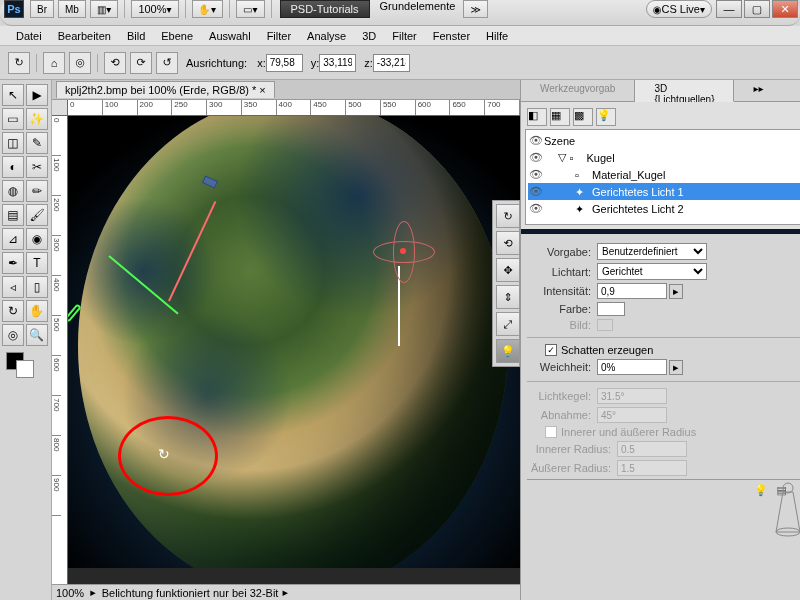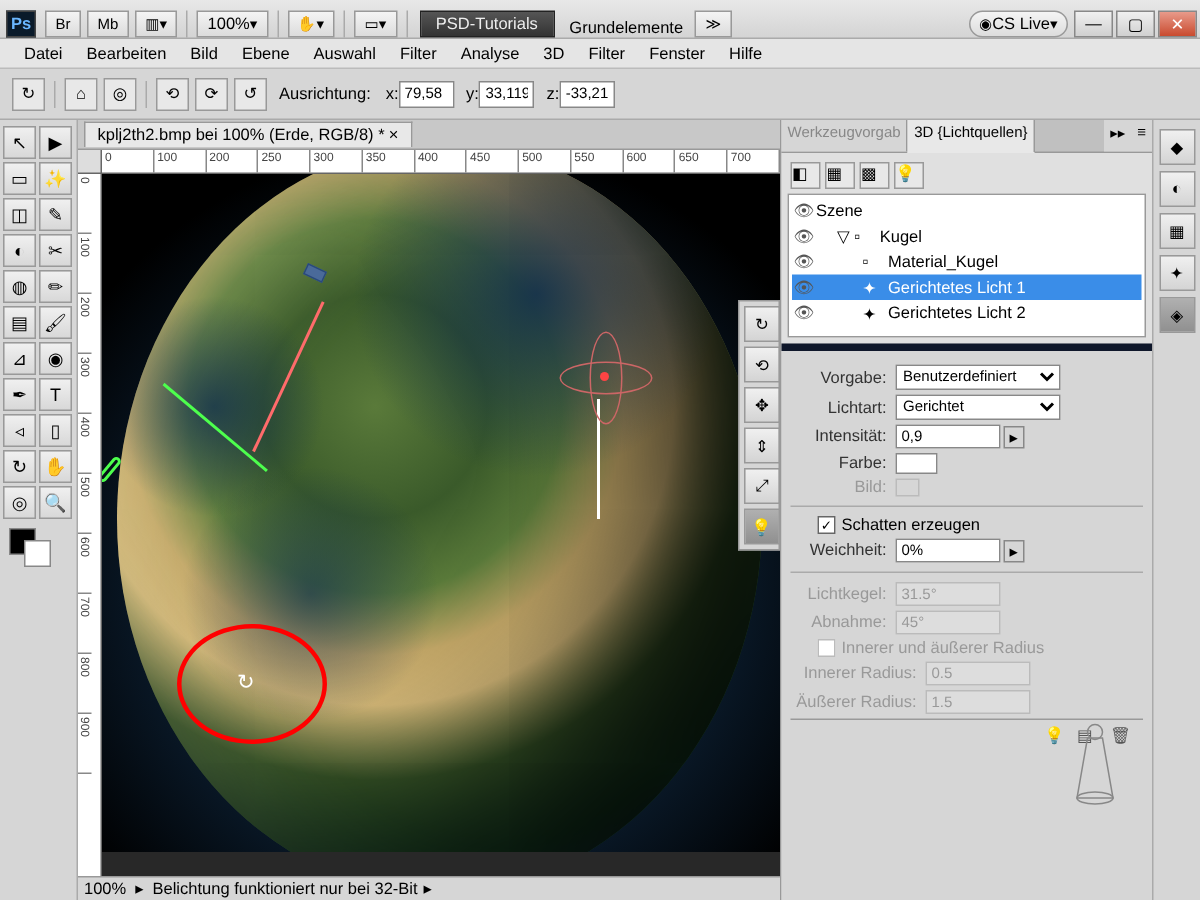--- a/index.html
+++ b/index.html
@@ -1,19 +1,19 @@
 <!DOCTYPE html>
 <html><head>
 <meta charset="utf-8">
 <style>
 * { box-sizing: border-box; margin: 0; padding: 0; font-family: "Segoe UI", Tahoma, sans-serif; font-size: 11px; }
 body { width: 800px; height: 600px; background: #d6d6d6; overflow: hidden; position: relative; }
 
 
-.titlebar { height: 26px; background: linear-gradient(#e8e8e8,#d4d4d4); display: flex; align-items: flex-end; border-bottom: 1px solid #aaa; }
+.titlebar { height: 26px; background: linear-gradient(#e8e8e8,#d4d4d4); display: flex; align-items: flex-start; border-bottom: 1px solid #aaa; border-radius: 12px; }
 .ps-icon { width: 20px; height: 18px; background: #0a1a2a; color: #6bb7ff; display:flex;align-items:center;justify-content:center; font-weight:bold; margin: 0 4px; border:1px solid #444;}
 .tb-btn { height: 18px; padding: 0 6px; margin: 0 2px; background: linear-gradient(#f4f4f4,#dcdcdc); border:1px solid #999; display:flex; align-items:center; font-size:10px; cursor:pointer;}
 .tb-sep { width:1px; height:18px; background:#aaa; margin:0 4px;}
 .tb-text { padding: 0 6px; }
 .dark-pill { background: linear-gradient(#555,#333); color:#eee; border:1px solid #222; height:18px; padding:0 10px; display:flex;align-items:center; margin:0 4px;}
 .win-controls { margin-left:auto; display:flex; margin-right:2px;}
 .win-btn { width:26px; height:18px; border:1px solid #888; margin-left:2px; display:flex;align-items:center;justify-content:center; background:linear-gradient(#f0f0f0,#d0d0d0);}
 .win-close { background:linear-gradient(#e89a8a,#c94b2f); color:#fff;}
 
 
@@ -66,21 +66,21 @@
 .gizmo::before{width:60px;height:20px;left:5px;top:25px;}
 .gizmo::after{width:20px;height:60px;left:25px;top:5px;}
 .gizmo-dot{position:absolute;width:6px;height:6px;background:#ff4444;border-radius:50%;left:32px;top:32px;}
 
 .statusbar { height:16px; background:#d6d6d6; display:flex; align-items:center; font-size:10px; padding:0 4px; border-top:1px solid #999;}
 
 
 .right-side { width:280px; display:flex; background:#d6d6d6;}
 .panel-stack { flex:1; display:flex; flex-direction:column; border-left:1px solid #999;}
 .panel-tabs { height:22px; display:flex; background:#c0c0c0; border-bottom:1px solid #999;}
-.panel-tab { padding:3px 4px; background:#d6d6d6; border-right:1px solid #999; font-size:10px; cursor:pointer;}
+.panel-tab { padding:3px 19px; background:#d6d6d6; border-right:1px solid #999; font-size:10px; cursor:pointer;}
 .panel-tab.active { background:#e8e8e8; border-bottom:1px solid #e8e8e8; margin-bottom:-1px;}
 .panel-tab.dim { color:#888;}
 .panel-body { flex:0 0 auto; background:#e0e0e0; padding:4px;}
 .scene-toolbar { height:20px; display:flex; gap:3px; margin-bottom:3px; padding:2px;}
 .scene-tb-btn { width:20px; height:18px; border:1px solid #999; background:#e8e8e8;}
 .scene-tree { background:#fff; border:1px solid #999; padding:2px; height:96px; overflow:auto; position:relative;}
 .tree-row { display:flex; align-items:center; height:17px; font-size:10px; cursor:pointer;}
 .tree-eye { width:16px; text-align:center; color:#555;}
 .tree-indent { display:inline-block;}
 .tree-row.sel { background:#3a8de8; color:#fff;}

